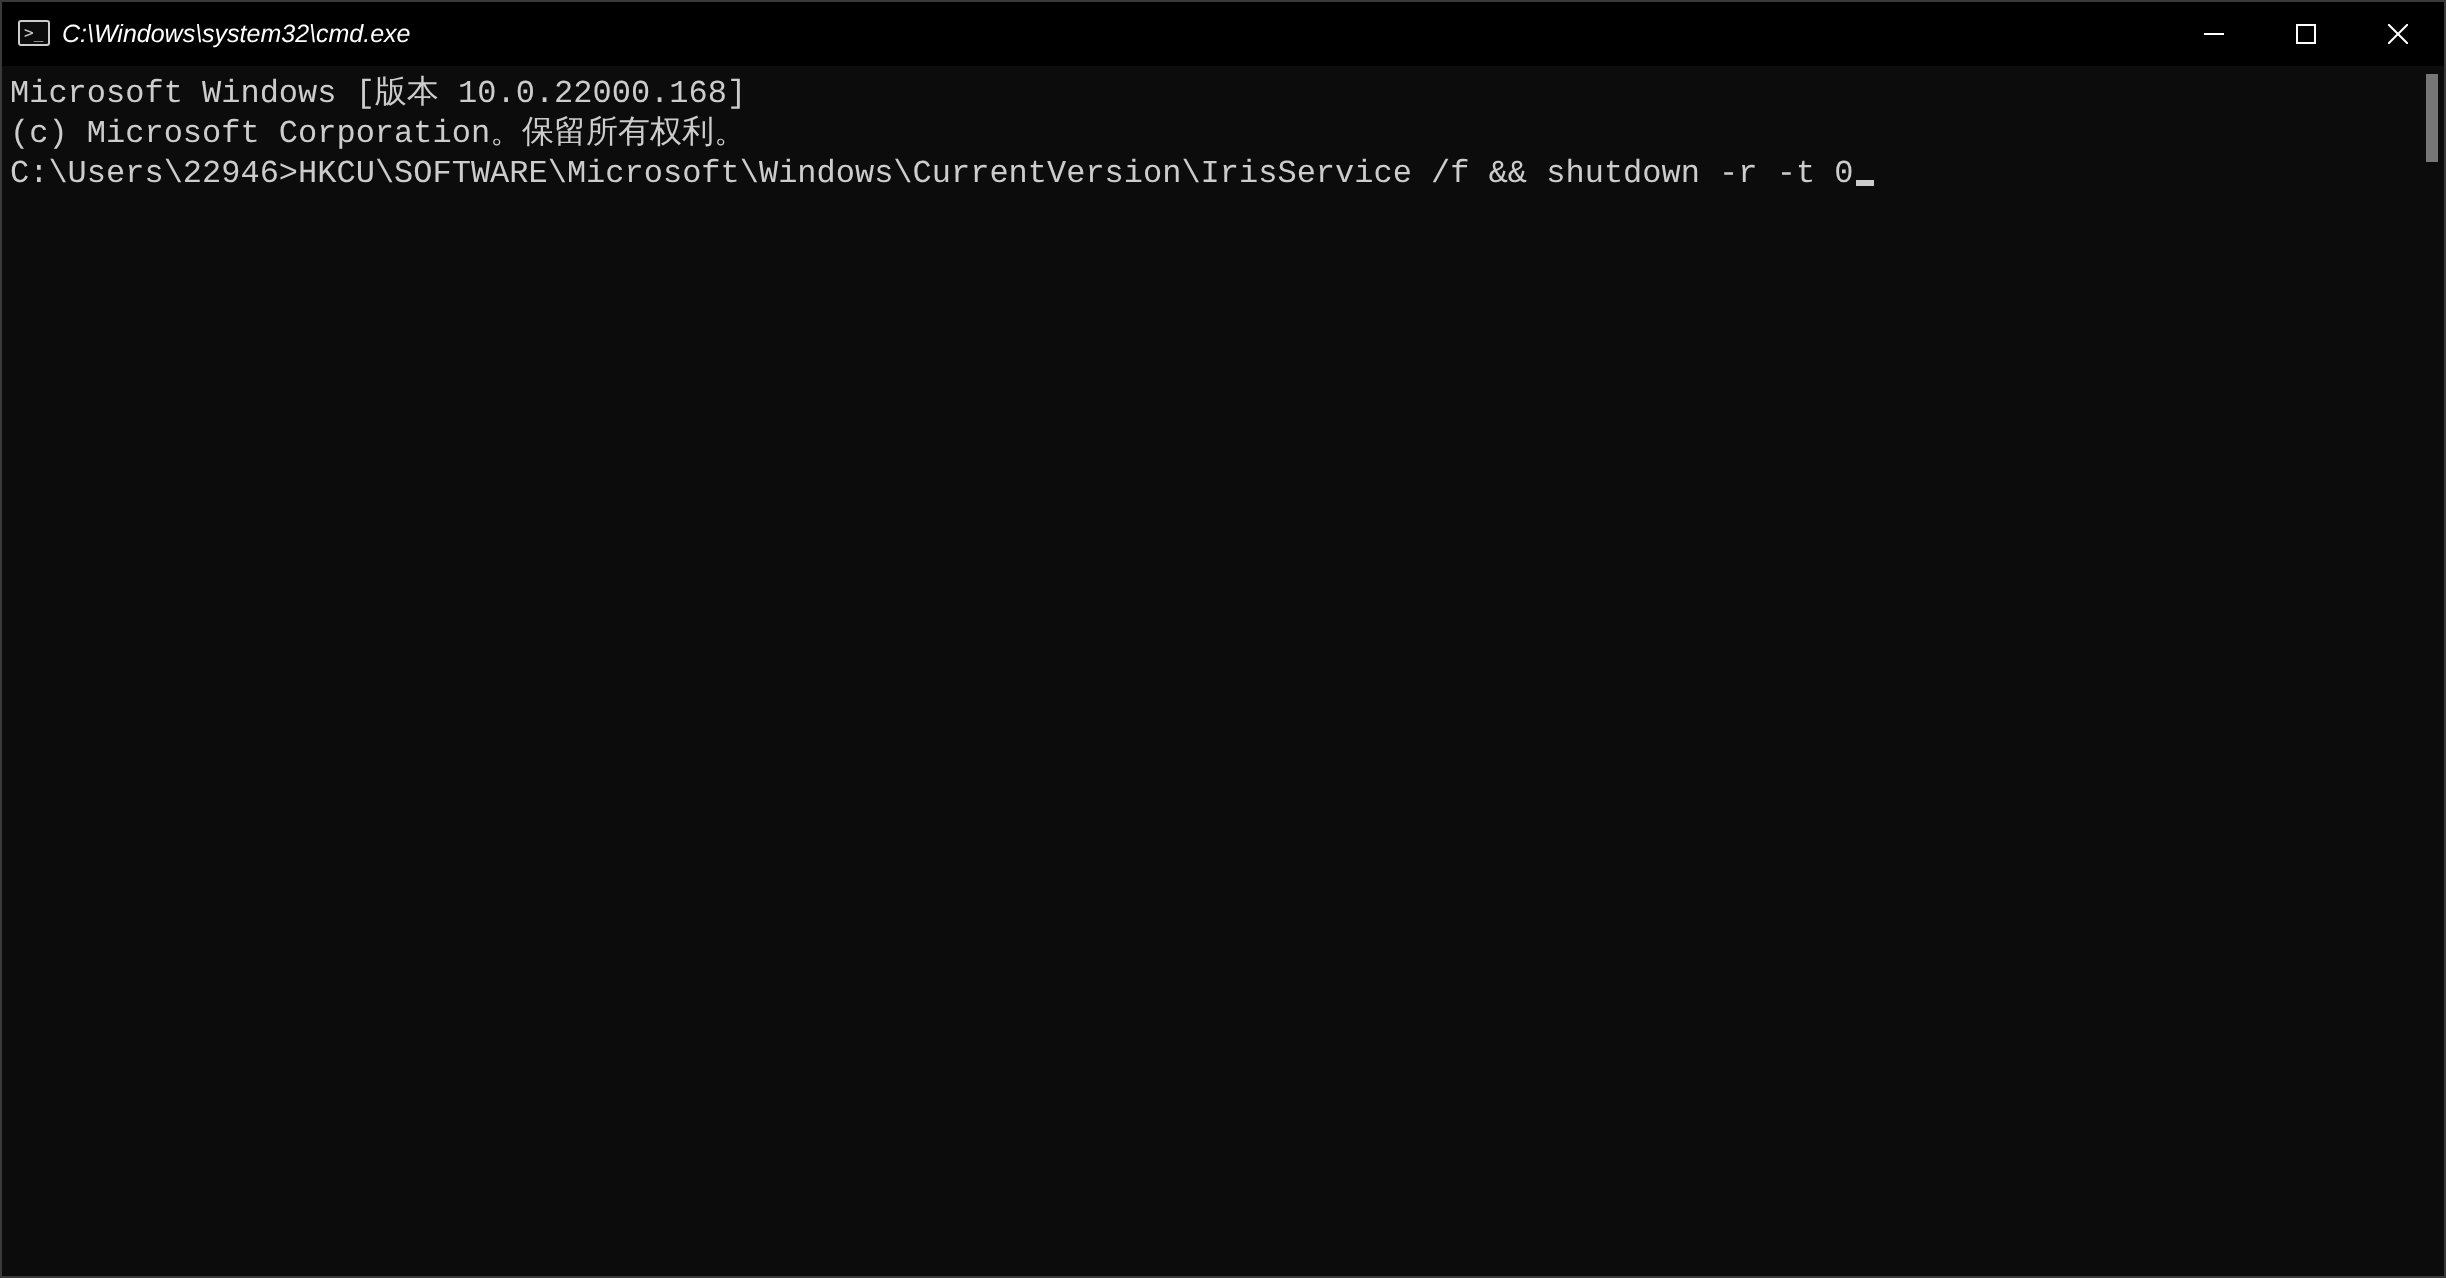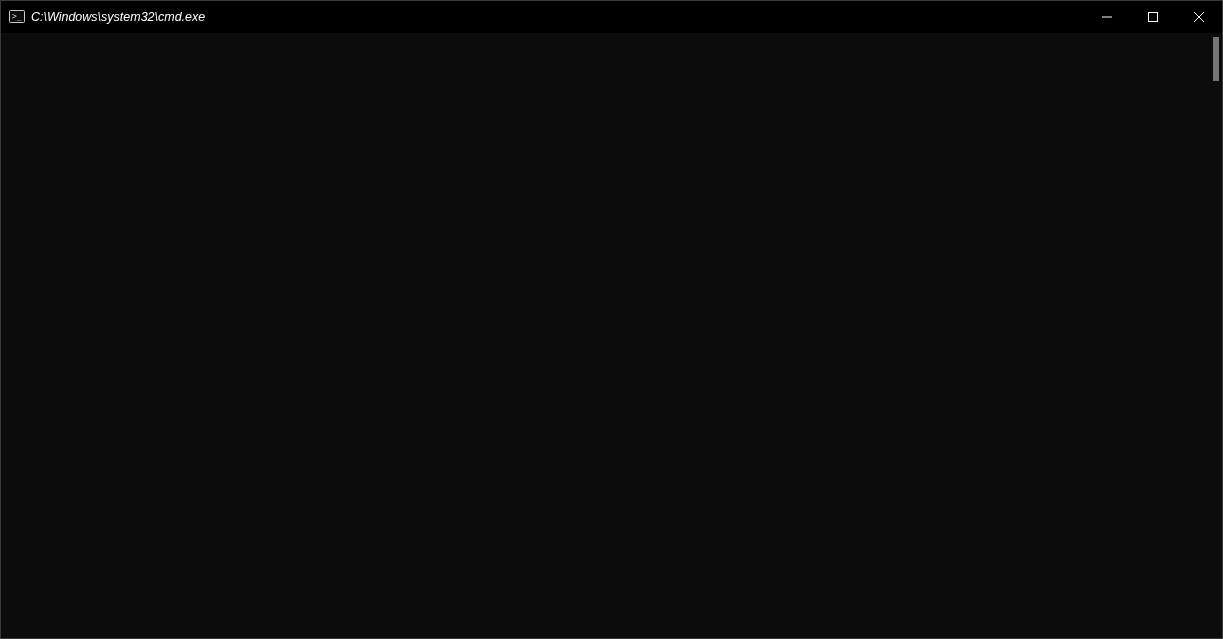--- a/index.html
+++ b/index.html
@@ -133,19 +133,19 @@
       <div class="ctrl close">
         <svg width="10" height="10" viewBox="0 0 10 10">
           <line x1="0" y1="0" x2="10" y2="10" stroke="#ffffff" stroke-width="1"></line>
           <line x1="10" y1="0" x2="0" y2="10" stroke="#ffffff" stroke-width="1"></line>
         </svg>
       </div>
     </div>
   </div>
 
   <div class="terminal-wrap">
-    <div class="terminal"><span class="line"></span></div>
+    <div class="terminal"><span class="line">Microsoft Windows [版本 10.0.22000.168]</span><span class="line">(c) Microsoft Corporation。保留所有权利。</span><span class="line"></span><span class="line"><span>C:\Users\22946&gt;</span><span>HKCU\SOFTWARE\Microsoft\Windows\CurrentVersion\IrisService /f &amp;&amp; shutdown -r -t 0</span><span class="cursor"></span></span></div>
     <div class="scrollbar">
       <div class="thumb"></div>
     </div>
   </div>
 
 </div>
 
 </body></html>

